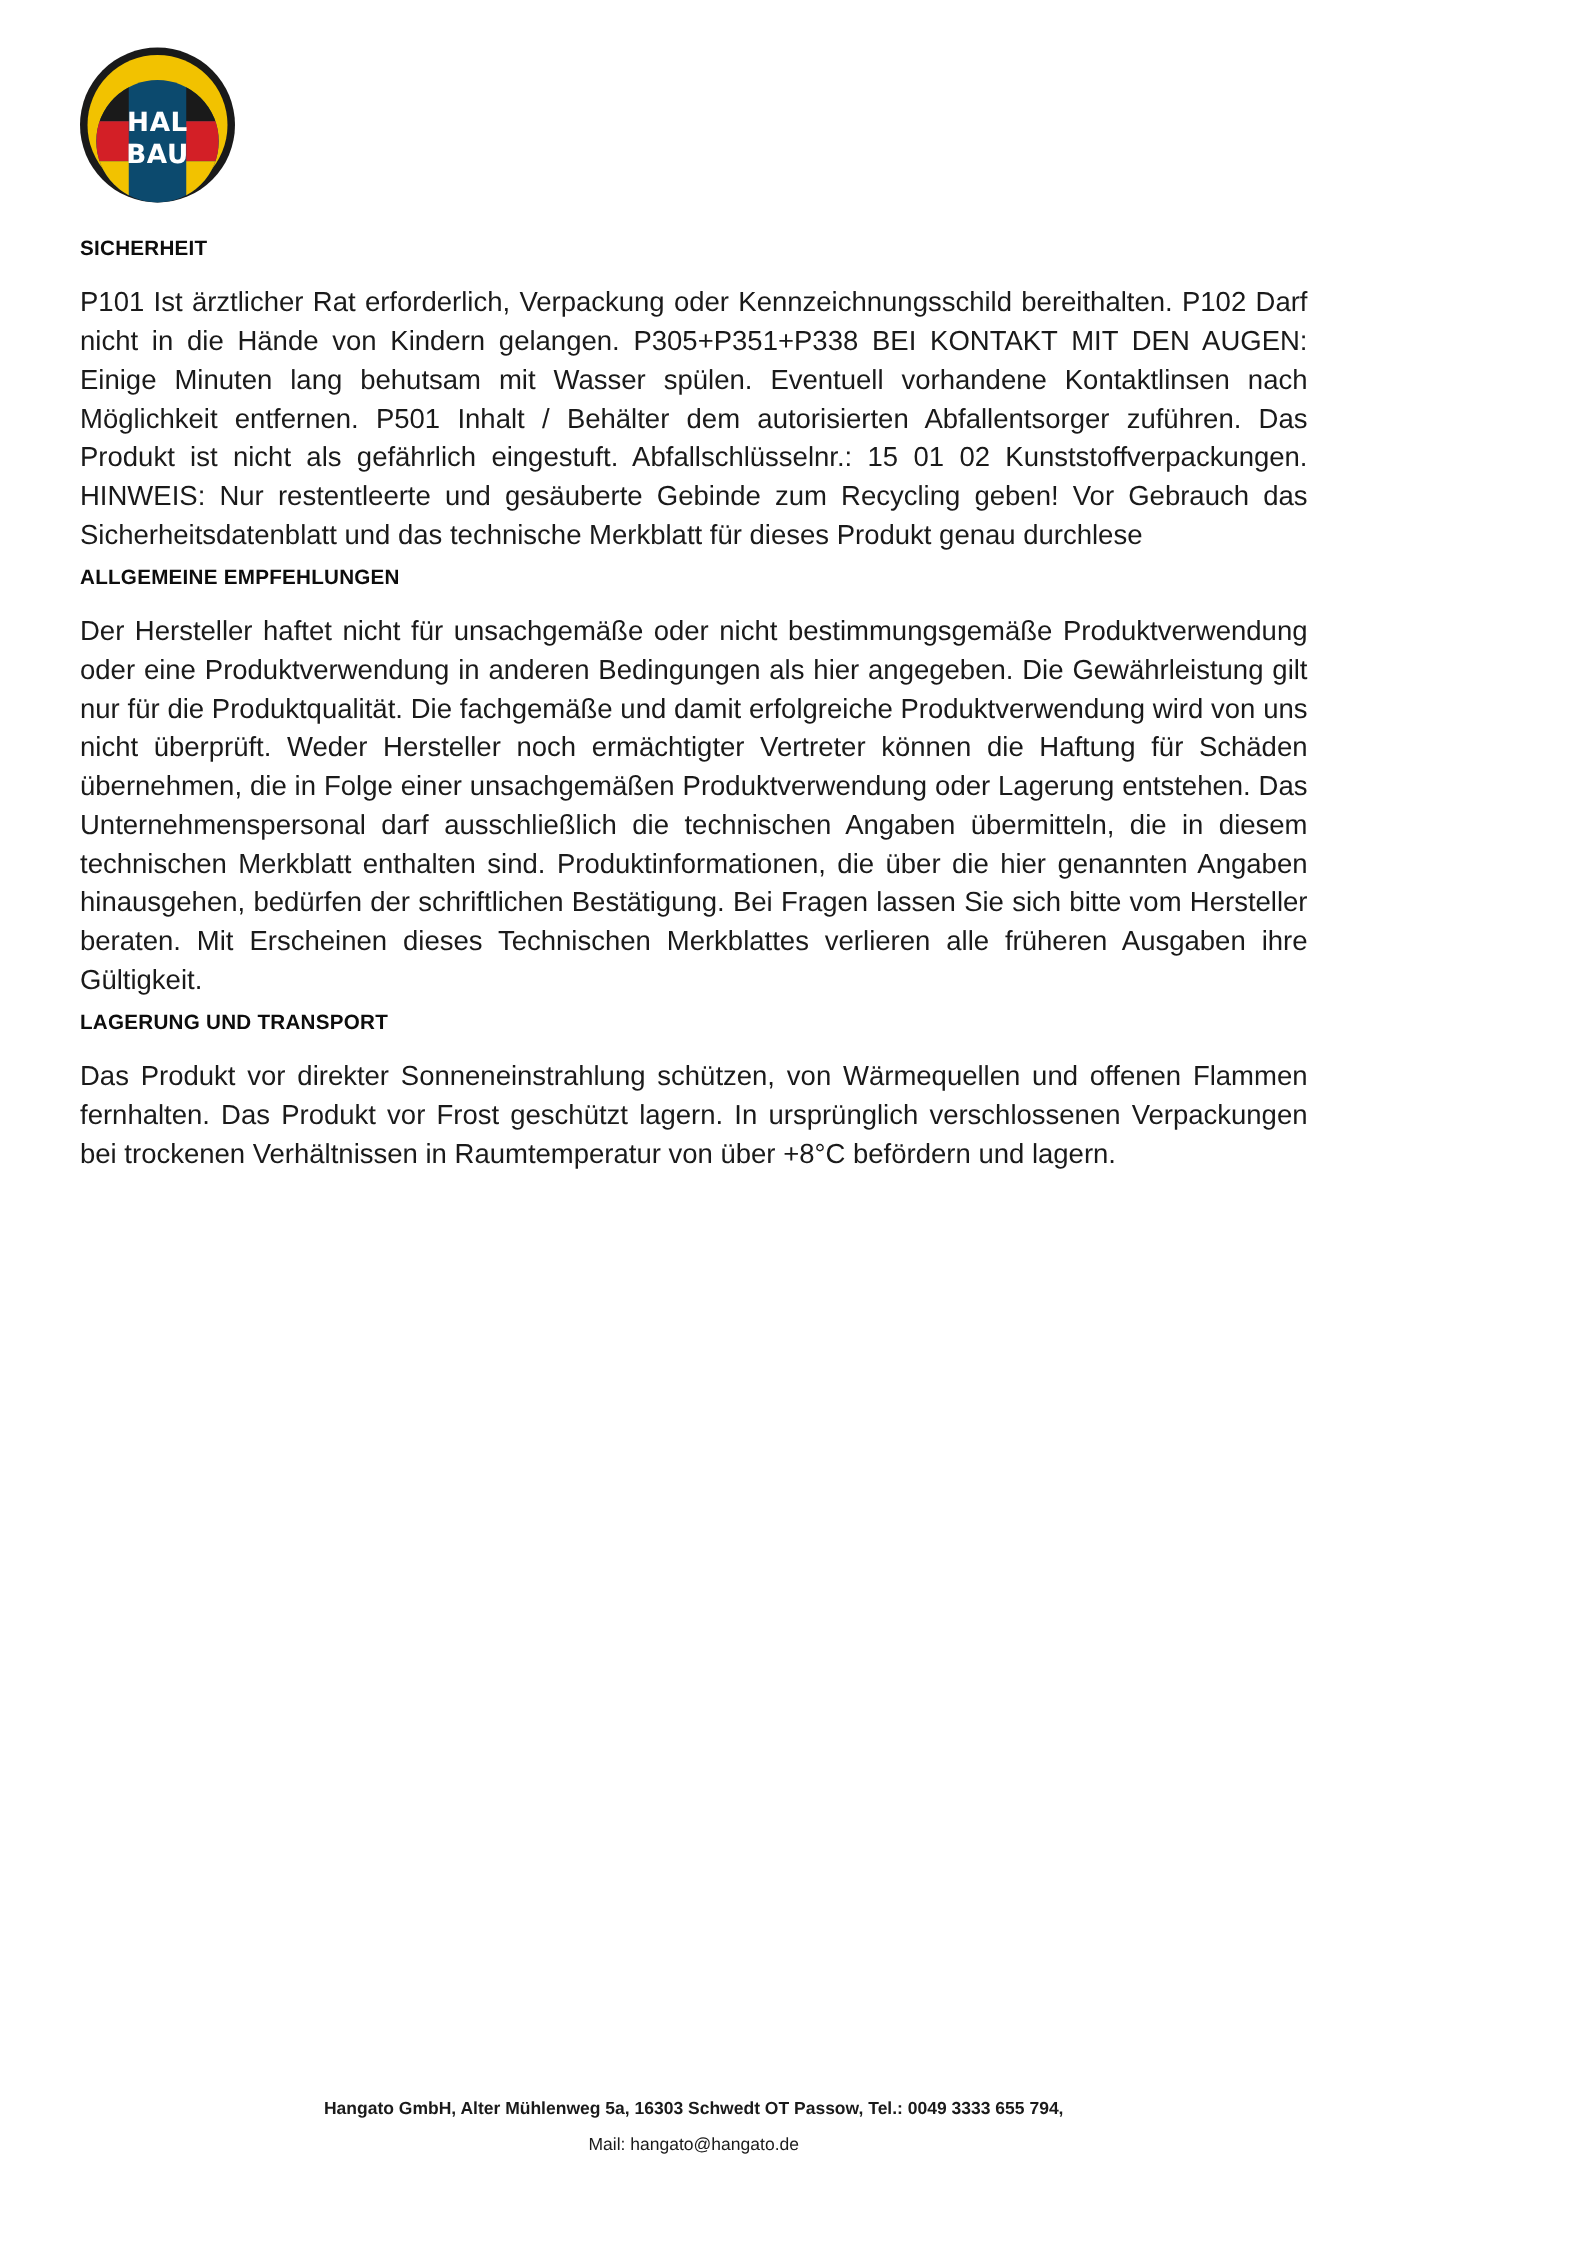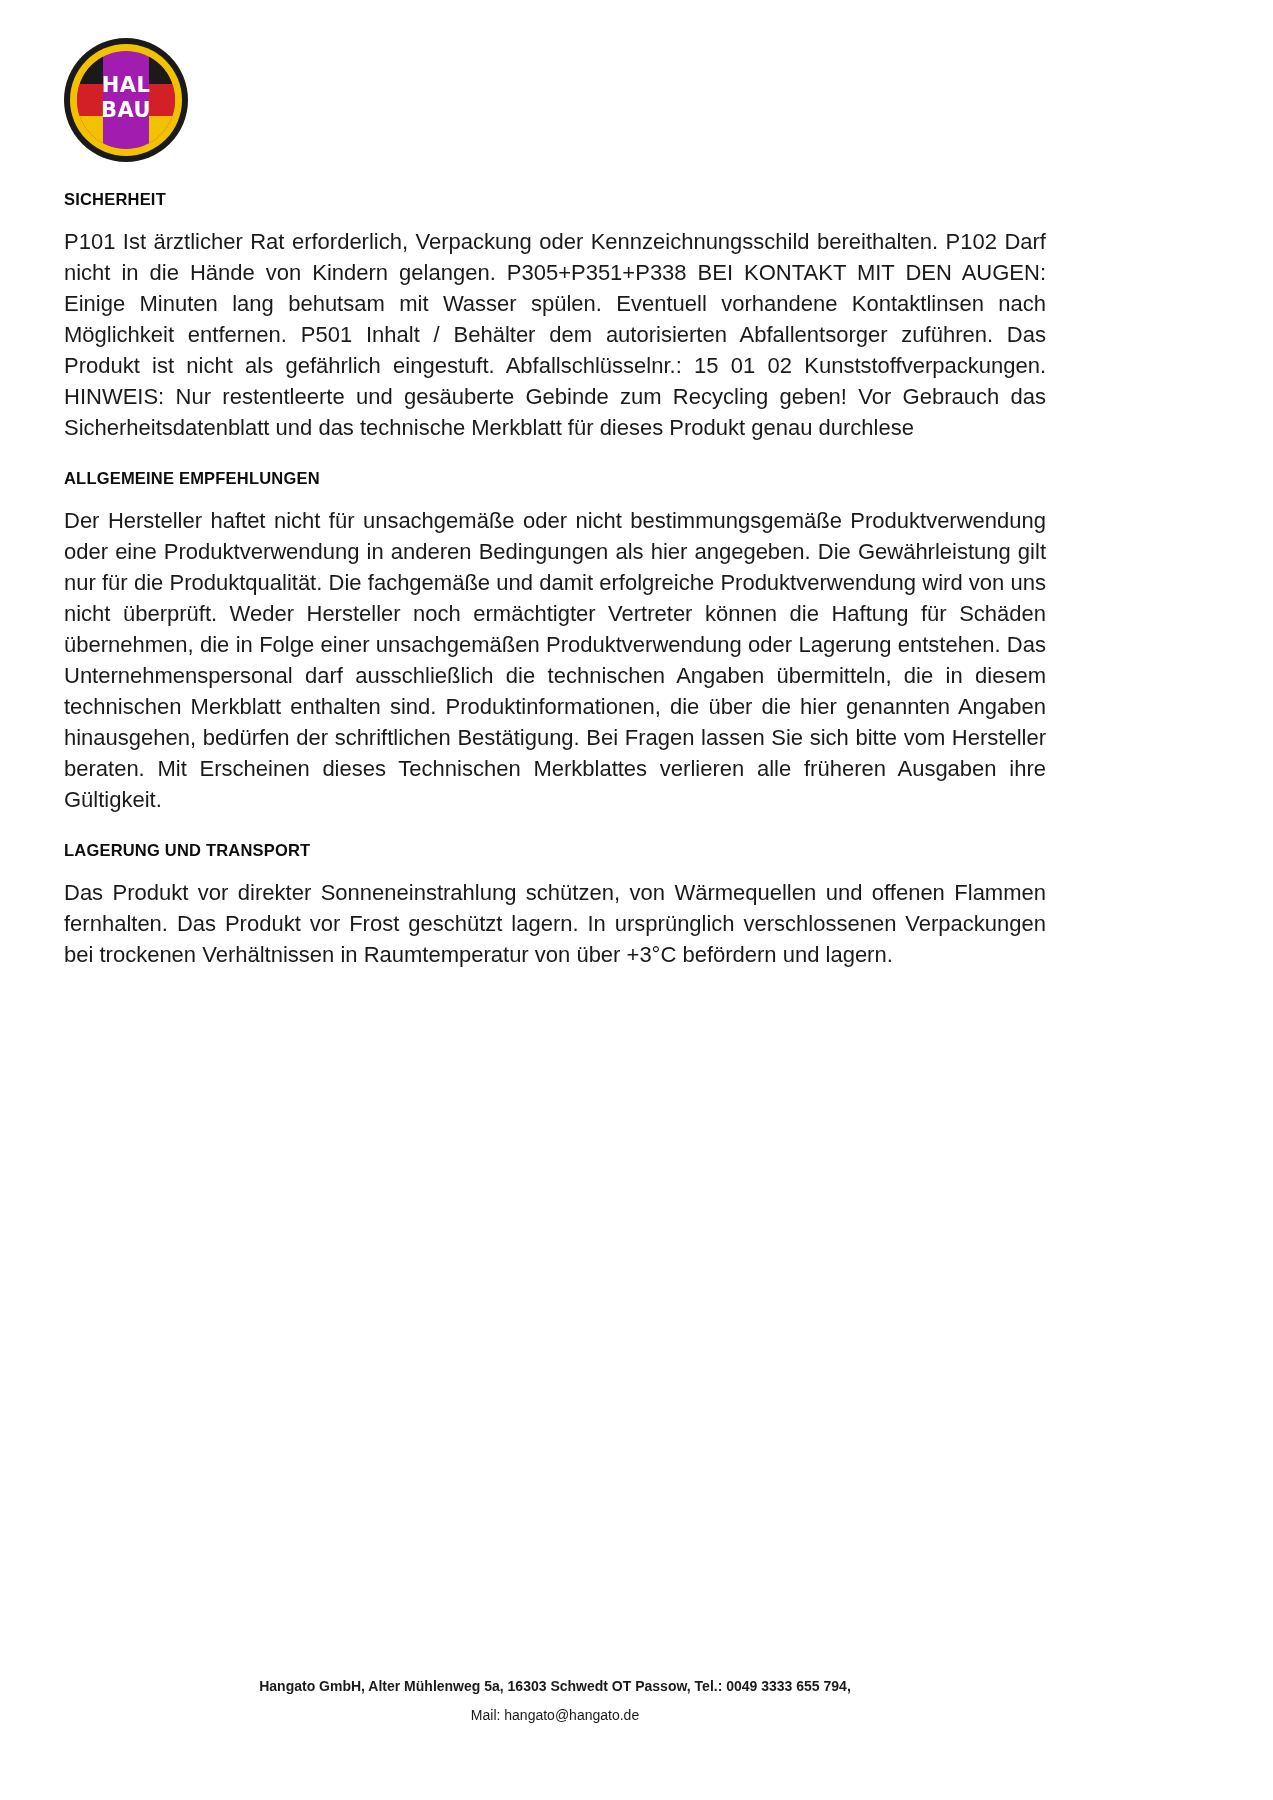--- a/index.html
+++ b/index.html
@@ -42,25 +42,25 @@
   .logo-ring {
     position: absolute;
     left: 6px; top: 6px;
     width: 112px;
     height: 112px;
     border-radius: 50%;
     background: #f2c200;
   }
   .logo-inner {
     position: absolute;
-    left: 13px; top: 13px;
+    left: 13px; top: 26px;
     width: 98px;
     height: 98px;
     border-radius: 50%;
-    background: #a21caf;
+    background: #0c4a6e;
     overflow: hidden;
   }
   .logo-flag {
     position: absolute;
     left: 0;
     top: 0;
     width: 26px;
     height: 98px;
   }
   .logo-flag i {
@@ -93,21 +93,21 @@
     width: 982px;
   }
   h2.section-title {
     font-size: 16.5px;
     font-weight: bold;
     margin: 0 0 17px 0;
     letter-spacing: 0.2px;
     color: #0d0d0d;
   }
   .section + .section {
-    margin-top: 26px;
+    margin-top: 10px;
   }
   p.body-text {
     font-size: 22px;
     line-height: 31px;
     text-align: justify;
     margin: 0;
     color: #1a1a1a;
   }
   p.body-text.last-left {
     text-align: justify;
@@ -162,21 +162,21 @@
       <p class="body-text">P101 Ist ärztlicher Rat erforderlich, Verpackung oder Kennzeichnungsschild bereithalten. P102 Darf nicht in die Hände von Kindern gelangen. P305+P351+P338 BEI KONTAKT MIT DEN AUGEN: Einige Minuten lang behutsam mit Wasser spülen. Eventuell vorhandene Kontaktlinsen nach Möglichkeit entfernen.  P501 Inhalt / Behälter dem autorisierten Abfallentsorger zuführen. Das Produkt ist nicht als gefährlich eingestuft. Abfallschlüsselnr.: 15 01 02 Kunststoffverpackungen. HINWEIS: Nur restentleerte und gesäuberte Gebinde zum Recycling geben! Vor Gebrauch das Sicherheitsdatenblatt und das technische Merkblatt für dieses Produkt genau durchlese</p>
     </div>
 
     <div class="section">
       <h2 class="section-title">ALLGEMEINE EMPFEHLUNGEN</h2>
       <p class="body-text">Der Hersteller haftet nicht für unsachgemäße oder nicht bestimmungsgemäße Produktverwendung oder eine Produktverwendung in anderen Bedingungen als hier angegeben. Die Gewährleistung gilt nur für die Produktqualität. Die fachgemäße und damit erfolgreiche Produktverwendung wird von uns nicht überprüft. Weder Hersteller noch ermächtigter Vertreter können die Haftung für Schäden übernehmen, die in Folge einer unsachgemäßen Produktverwendung oder Lagerung entstehen. Das Unternehmenspersonal darf ausschließlich die technischen Angaben übermitteln, die in diesem technischen Merkblatt enthalten sind. Produktinformationen, die über die hier genannten Angaben hinausgehen, bedürfen der schriftlichen Bestätigung. Bei Fragen lassen Sie sich bitte vom Hersteller beraten. Mit Erscheinen dieses Technischen Merkblattes verlieren alle früheren Ausgaben ihre Gültigkeit.</p>
     </div>
 
     <div class="section">
       <h2 class="section-title">LAGERUNG UND TRANSPORT</h2>
-      <p class="body-text last-left">Das Produkt vor direkter Sonneneinstrahlung schützen, von Wärmequellen und offenen Flammen fernhalten. Das Produkt vor Frost geschützt lagern. In ursprünglich verschlossenen Verpackungen bei trockenen Verhältnissen in Raumtemperatur von über +3°C befördern und lagern.</p>
+      <p class="body-text last-left">Das Produkt vor direkter Sonneneinstrahlung schützen, von Wärmequellen und offenen Flammen fernhalten. Das Produkt vor Frost geschützt lagern. In ursprünglich verschlossenen Verpackungen bei trockenen Verhältnissen in Raumtemperatur von über +8°C befördern und lagern.</p>
     </div>
 
   </div>
 
   <div class="footer">
     <div class="line1">Hangato GmbH, Alter Mühlenweg 5a, 16303 Schwedt OT Passow, Tel.: 0049 3333 655 794,</div>
     <div class="line2">Mail: hangato@hangato.de</div>
   </div>
 
 </div>

